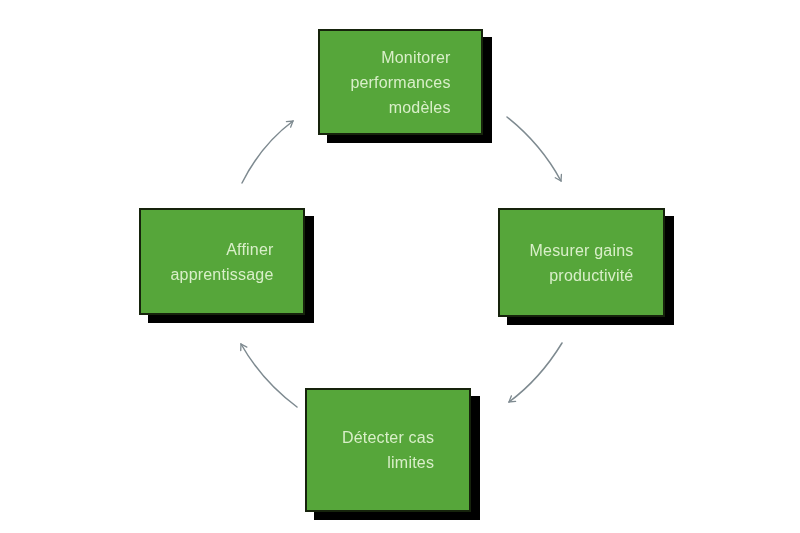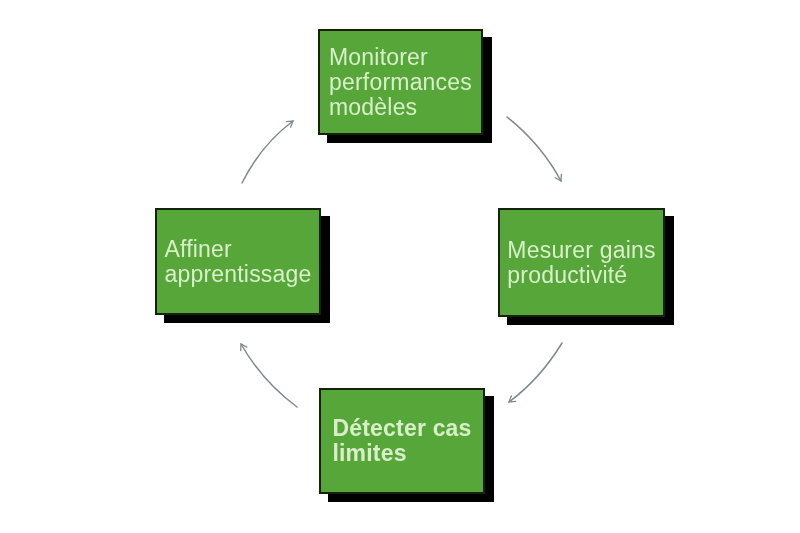--- a/index.html
+++ b/index.html
@@ -43,30 +43,30 @@
     position: absolute;
     background: var(--box-fill);
     border: 2px solid var(--box-border);
     box-shadow: 9px 8px 0 var(--shadow);
     display: flex;
     align-items: center;
     justify-content: center;
   }
   .node-label {
     color: var(--box-text);
-    font-size: 23px;
+    font-size: 16px;
     line-height: 25px;
-    text-align: left;
+    text-align: right;
     white-space: pre-line;
     letter-spacing: 0.2px;
   }
   .node-top    { left: 318px; top: 29px;  width: 165px; height: 106px; }
   .node-right  { left: 498px; top: 208px; width: 167px; height: 109px; }
-  .node-bottom { left: 319px; top: 388px; width: 166px; height: 106px; font-weight: bold; }
-  .node-left   { left: 139px; top: 208px; width: 166px; height: 107px; margin-left: 16px; }
+  .node-bottom { left: 305px; top: 388px; width: 166px; height: 124px; }
+  .node-left   { left: 139px; top: 208px; width: 166px; height: 107px; }
 </style>
 </head>
 <body>
 
 <div class="canvas">
 
   <svg class="arrow-layer" viewBox="0 0 800 533" aria-hidden="true">
     <defs>
       <marker id="ah" markerUnits="userSpaceOnUse" markerWidth="12" markerHeight="12" refX="6.6" refY="4.5" orient="auto">
         <path class="arrow-head" d="M1,1 L6.6,4.5 L1,8"></path>

